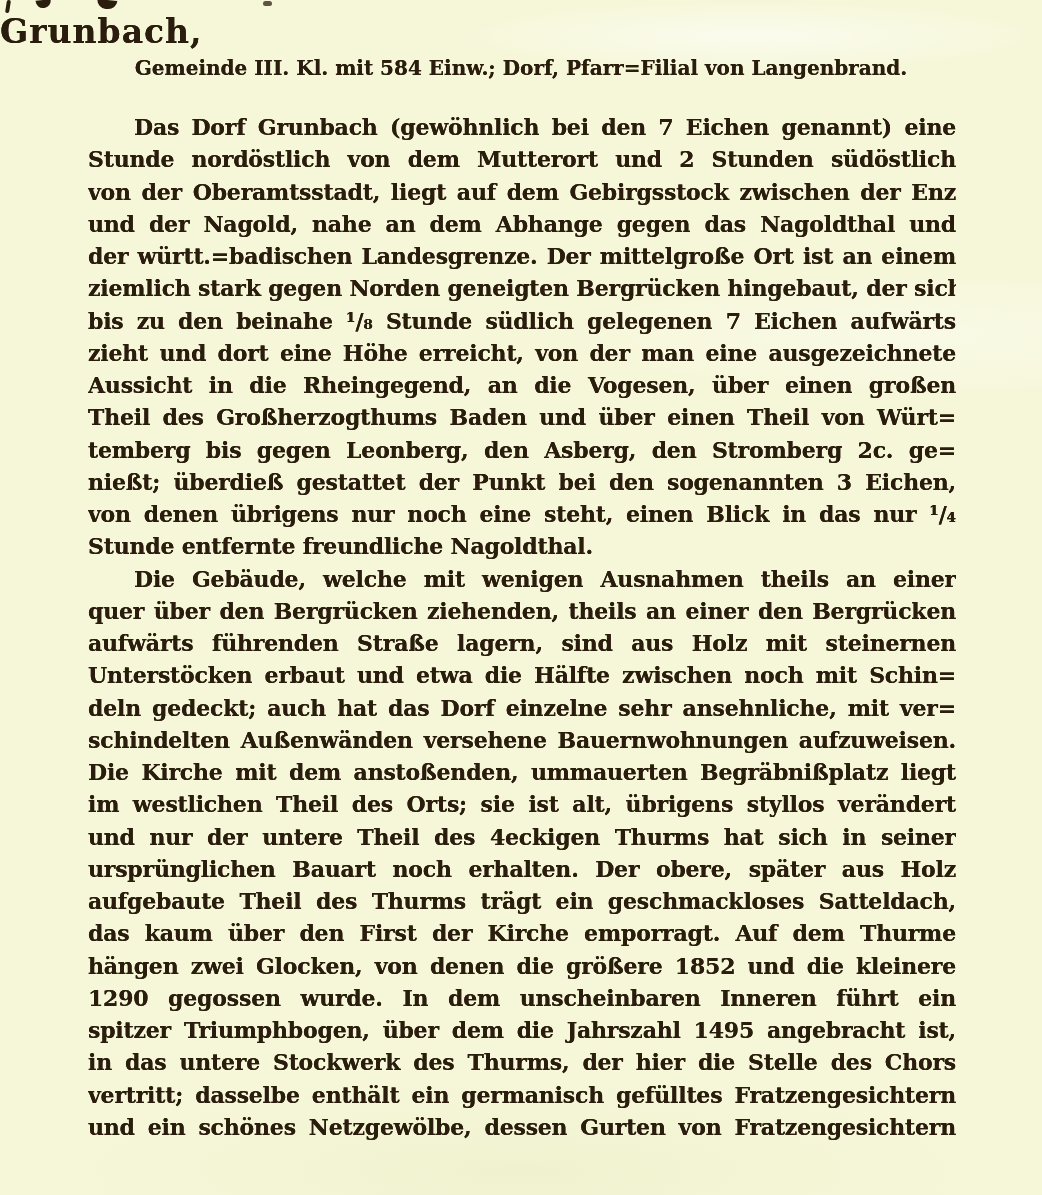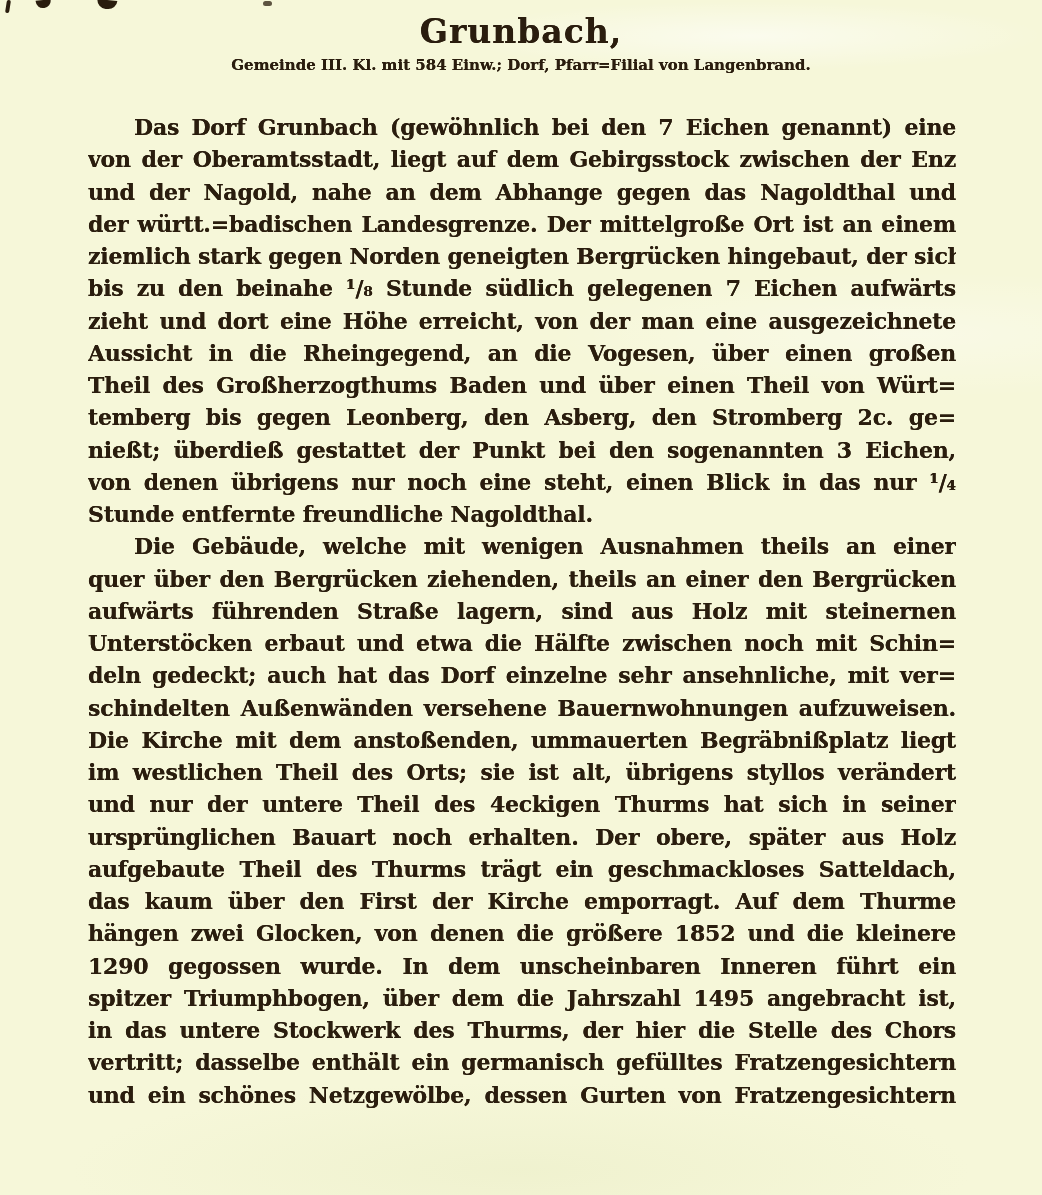--- a/index.html
+++ b/index.html
@@ -10,29 +10,28 @@
     background:
       radial-gradient(ellipse 420px 50px at 72% 3%, rgba(255,255,255,.55), transparent 70%),
       radial-gradient(ellipse 520px 90px at 88% 28%, rgba(255,255,255,.35), transparent 70%),
       radial-gradient(ellipse 600px 120px at 50% 98%, rgba(235,238,200,.6), transparent 75%),
       var(--paper, #f6f7d9);
     font-family:"DejaVu Serif","Liberation Serif",serif;
     color:var(--ink, #2a1d0e);
   }
   .title {
     position:absolute; top:12px; left:0; width:100%;
-    text-align:center;
     font-size:33px; font-weight:bold;
     letter-spacing:1px;
     text-shadow:0 0 .6px currentColor;
   }
   .subtitle {
     position:absolute; top:56px; left:0; width:100%;
     text-align:center;
-    font-size:15px; font-weight:bold;
+    font-size:20px; font-weight:bold;
     text-shadow:0 0 .4px currentColor;
   }
   .body-block {
     position:absolute; top:111px; left:88px; width:868px;
   }
   .text-line {
     height:32.25px; line-height:32.25px;
     font-size:22px; font-weight:bold;
     letter-spacing:-0.2px;
     white-space:nowrap;
@@ -56,20 +55,21 @@
   <div class="scan-artifact art-1"></div>
   <div class="scan-artifact art-2"></div>
   <div class="scan-artifact art-3"></div>
   <div class="scan-artifact art-4"></div>
 
   <div class="title">Grunbach,</div>
   <div class="subtitle">Gemeinde III. Kl. mit 584 Einw.; Dorf, Pfarr=Filial von Langenbrand.</div>
 
   <div class="body-block" id="body-lines">
       <div class="text-line indent">Das Dorf Grunbach (gewöhnlich bei den 7 Eichen genannt) eine</div>
+      <div class="text-line">Stunde nordöstlich von dem Mutterort und 2 Stunden südöstlich</div>
       <div class="text-line">von der Oberamtsstadt, liegt auf dem Gebirgsstock zwischen der Enz</div>
       <div class="text-line">und der Nagold, nahe an dem Abhange gegen das Nagoldthal und</div>
       <div class="text-line">der württ.=badischen Landesgrenze. Der mittelgroße Ort ist an einem</div>
       <div class="text-line">ziemlich stark gegen Norden geneigten Bergrücken hingebaut, der sich</div>
       <div class="text-line">bis zu den beinahe ¹/₈ Stunde südlich gelegenen 7 Eichen aufwärts</div>
       <div class="text-line">zieht und dort eine Höhe erreicht, von der man eine ausgezeichnete</div>
       <div class="text-line">Aussicht in die Rheingegend, an die Vogesen, über einen großen</div>
       <div class="text-line">Theil des Großherzogthums Baden und über einen Theil von Würt=</div>
       <div class="text-line">temberg bis gegen Leonberg, den Asberg, den Stromberg 2c. ge=</div>
       <div class="text-line">nießt; überdieß gestattet der Punkt bei den sogenannten 3 Eichen,</div>

